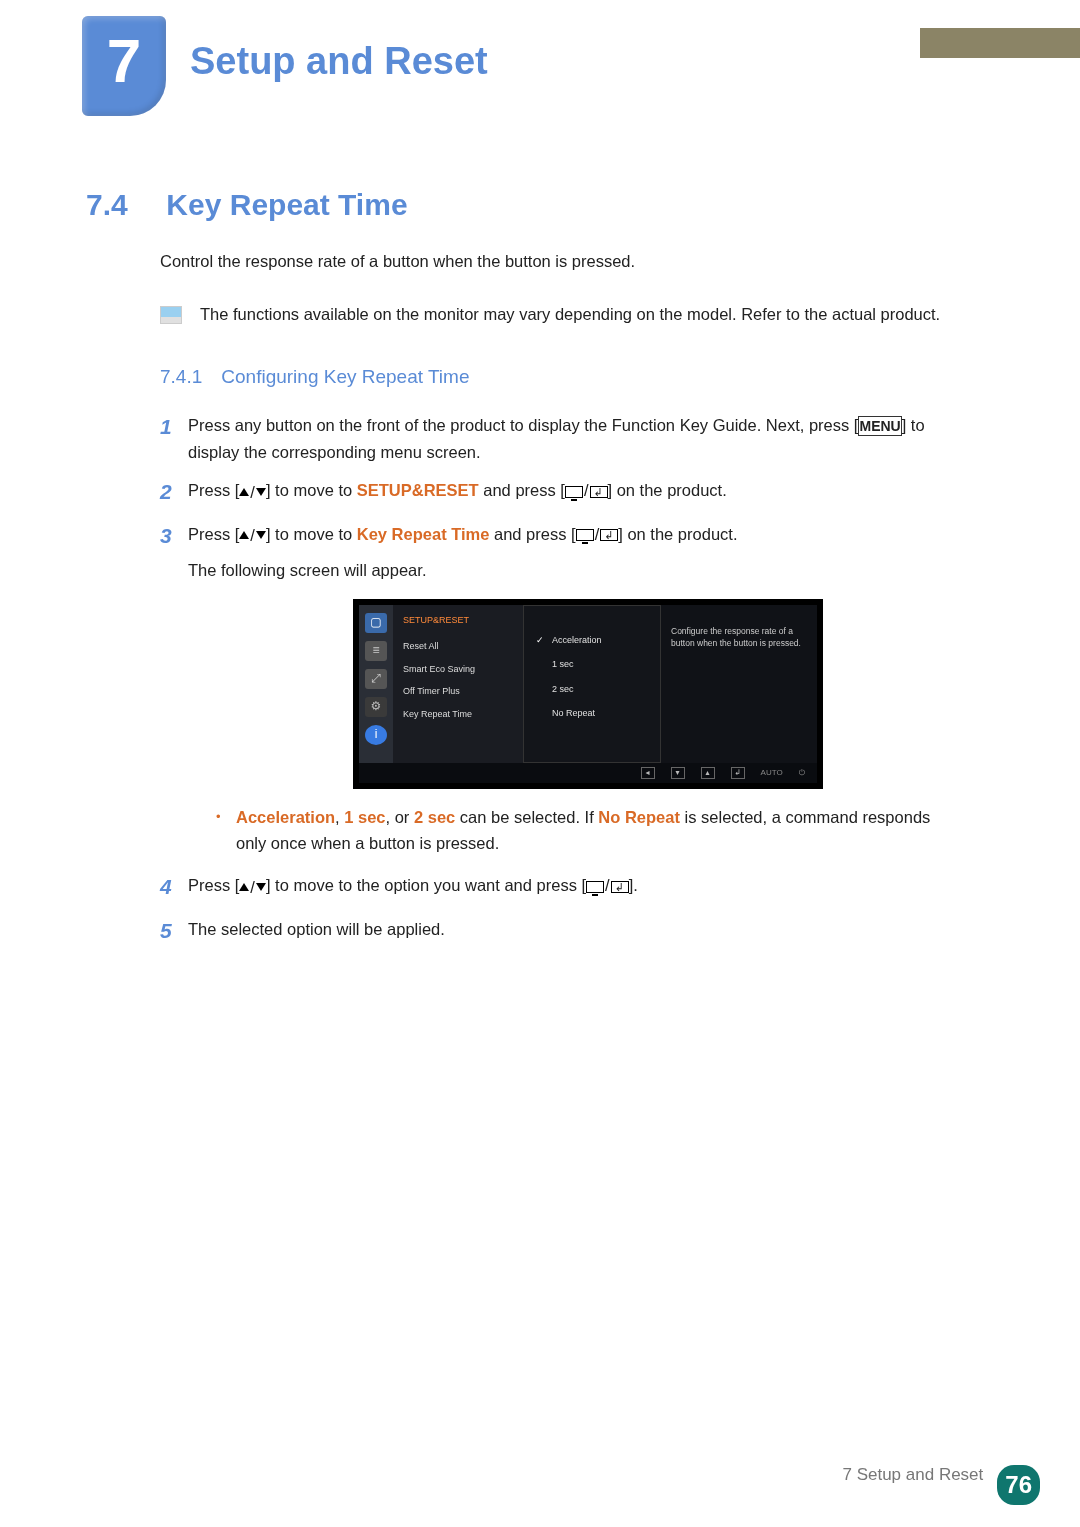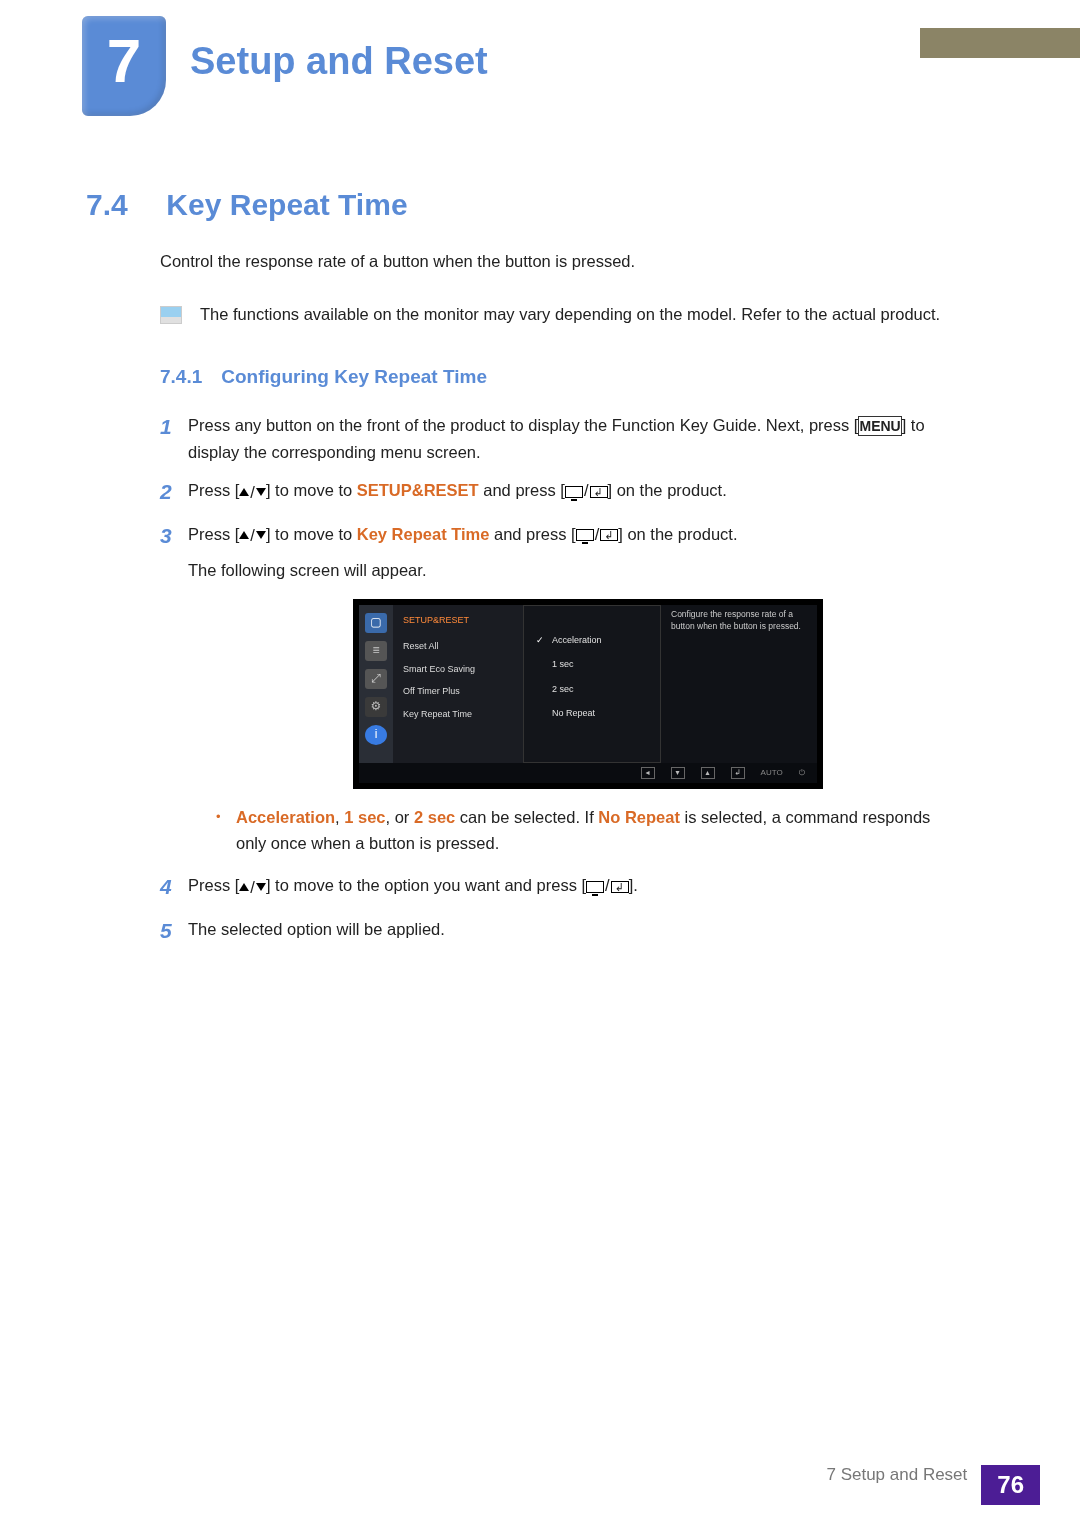--- a/index.html
+++ b/index.html
@@ -65,21 +65,21 @@
   .note-icon {
     width: 22px; height: 18px;
     background: linear-gradient(#9ad0f0 60%, #e0e0e0 60%);
     margin-right: 18px;
     margin-top: 3px;
     flex-shrink: 0;
     border: 1px solid #ccc;
   }
   .subheading {
     color: #5a8bd6;
-    font-weight: bold;
+    font-weight: normal;
     font-size: 19px;
     margin-bottom: 22px;
   }
   .sub-num { display: inline-block; width: 56px; }
   ol.steps { list-style: none; }
   ol.steps > li {
     display: flex;
     align-items: flex-start;
     margin-bottom: 12px;
     line-height: 1.6;
@@ -196,21 +196,21 @@
   .osd-options .opt { padding: 5px 0 5px 16px; position: relative; }
   .osd-options .opt.check::before {
     content: "✓";
     position: absolute;
     left: 0;
     color: #fff;
   }
   .osd-desc {
     flex: 1;
     background: #101217;
-    padding: 4px 10px;
+    padding: 21px 10px;
     font-size: 8.5px;
     line-height: 1.4;
     color: #ccc;
   }
   .osd-navbar {
     height: 20px;
     background: #0a0c10;
     display: flex;
     justify-content: flex-end;
     align-items: center;
@@ -243,25 +243,26 @@
     position: absolute;
     bottom: 22px;
     right: 40px;
     display: flex;
     align-items: flex-start;
     gap: 14px;
     font-size: 17px;
     color: #777;
   }
   .footer .pagenum {
-    background: #4c1d95;
+    background: #0f766e;
     color: #fff;
     font-size: 24px;
     font-weight: bold;
-    padding: 6px 16px;
+    padding: 6px 8px;
+    border-radius: 17px;
   }
 </style>
 </head>
 <body>
 
 <div class="tan-bar"></div>
 
 <div class="chapter-badge">7</div>
 <div class="chapter-title">Setup and Reset</div>
 

